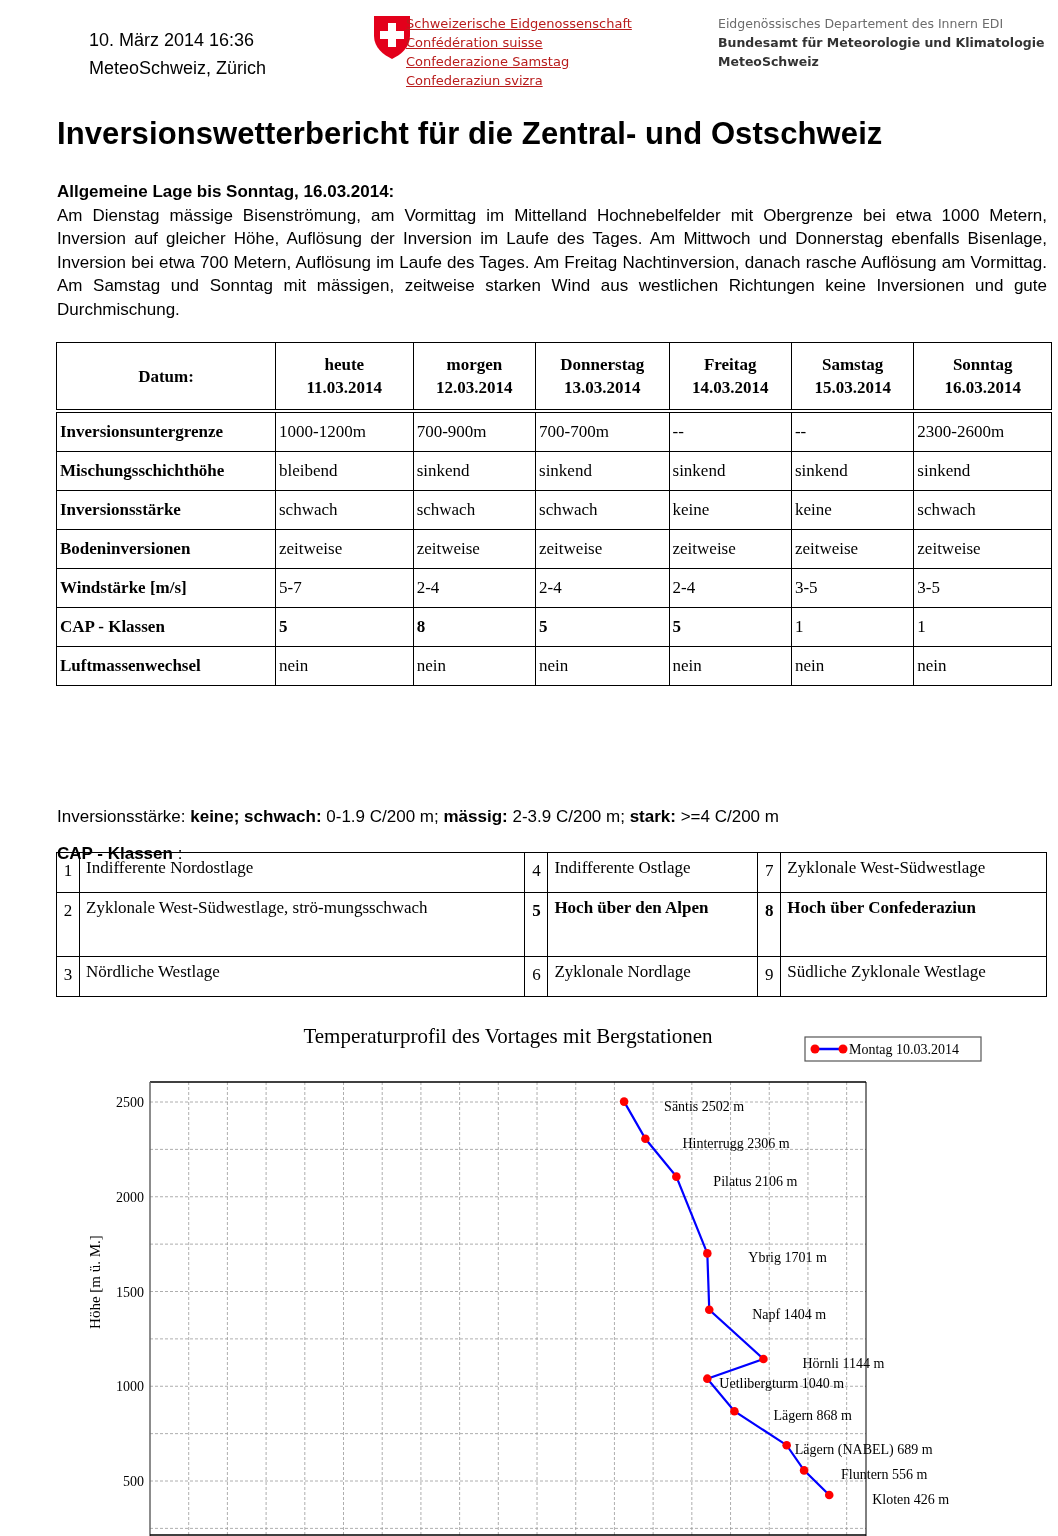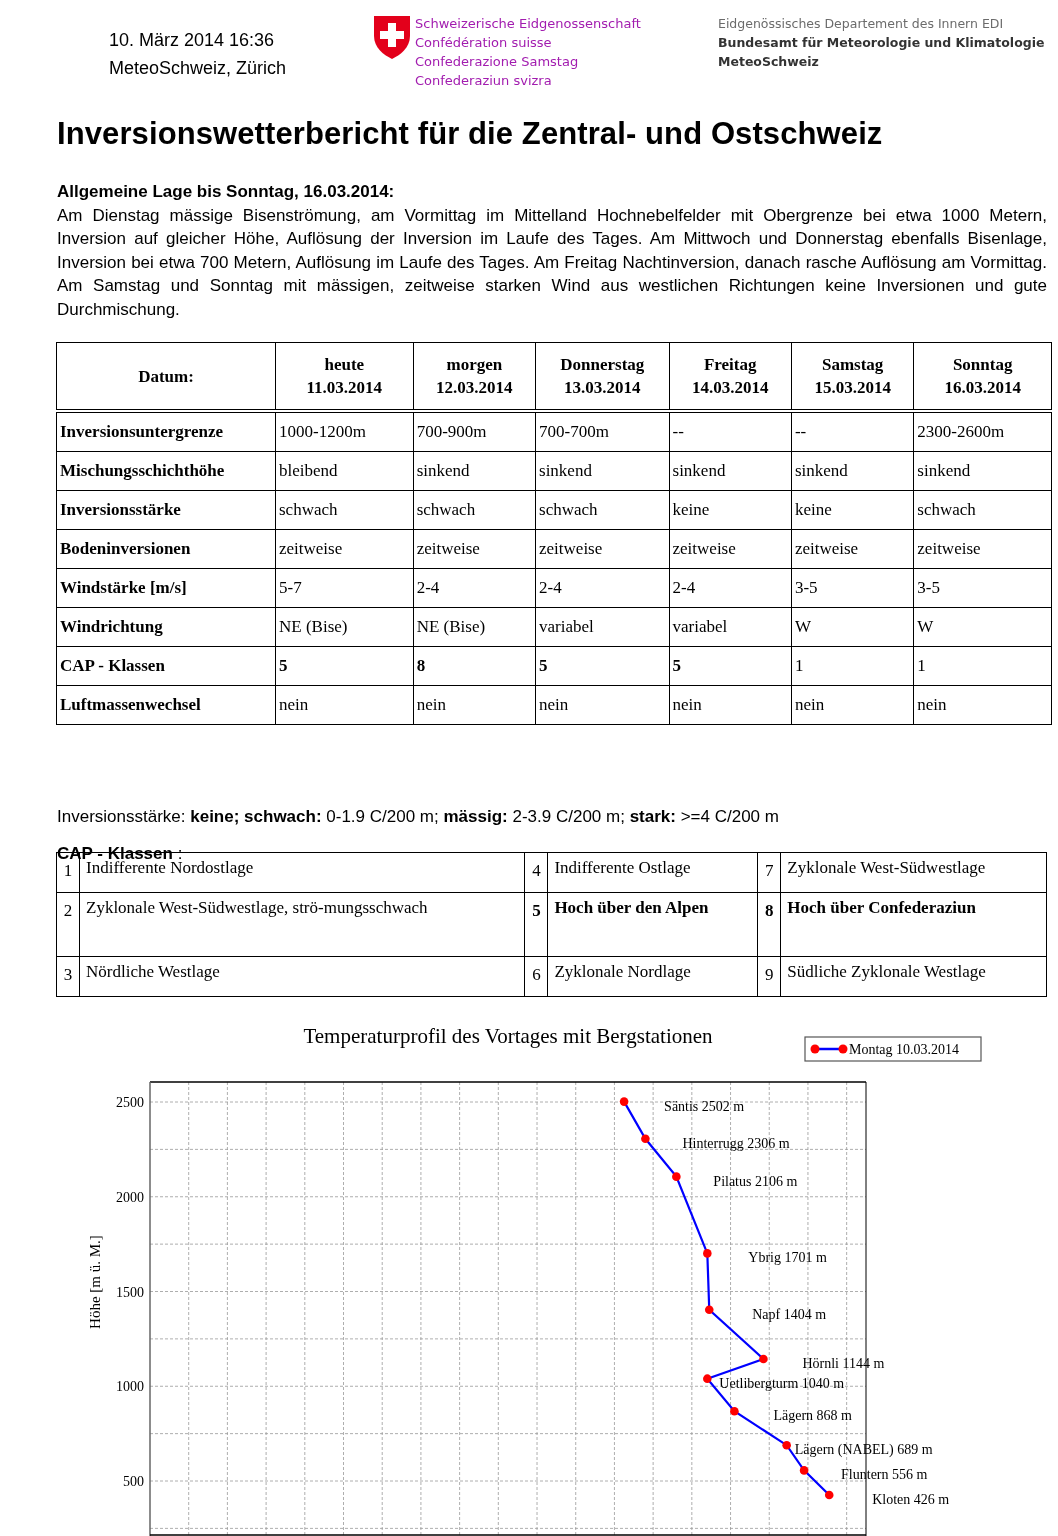--- a/index.html
+++ b/index.html
@@ -1,19 +1,19 @@
 <!DOCTYPE html>
 <html><head>
 <meta charset="utf-8">
 <style>
   html, body { margin: 0; padding: 0; background: #ffffff; }
   body { width: 1058px; height: 1536px; position: relative; overflow: hidden; font-family: "Liberation Sans", sans-serif; color: #000; }
-  .hdr-left { position: absolute; left: 89px; top: 26px; font-size: 18px; line-height: 28px; margin-left: 20px; }
+  .hdr-left { position: absolute; left: 89px; top: 26px; font-size: 18px; line-height: 28px; }
   .logo { position: absolute; left: 372px; top: 14px; width: 40px; height: 46px; }
-  .fed-names { position: absolute; left: 415px; top: 14px; font-family: "DejaVu Sans", sans-serif; font-size: 13px; line-height: 19px; color: #a21caf; }
+  .fed-names { position: absolute; left: 406px; top: 14px; font-family: "DejaVu Sans", sans-serif; font-size: 13px; line-height: 19px; color: #b91c1c; text-decoration: underline; }
   .dept { position: absolute; left: 718px; top: 14px; font-family: "DejaVu Sans", sans-serif; font-size: 12.5px; line-height: 19px; color: #6b6b6b; }
   .dept .b { font-weight: bold; color: #333; }
   h1 { position: absolute; left: 57px; top: 116px; margin: 0; font-size: 31px; font-weight: bold; letter-spacing: 0.1px; }
   .lage { position: absolute; left: 57px; top: 180px; width: 990px; font-size: 17px; line-height: 23.5px; }
   .lage .t { font-weight: bold; }
   .lage p { margin: 0; text-align: justify; }
   table.fc { position: absolute; left: 56px; top: 342px; width: 996px; border-collapse: collapse; font-family: "Liberation Serif", serif; font-size: 17px; }
   table.fc td, table.fc th { border: 1px solid #000; padding: 0 3px; height: 38px; text-align: left; vertical-align: middle; }
   table.fc th { font-weight: bold; text-align: center; height: 66px; line-height: 23px; }
   table.fc thead tr { border-bottom: 4px double #000; }
@@ -134,29 +134,20 @@
         <td>zeitweise</td>
       </tr>
       <tr>
         <td class="rl">Windstärke [m/s]</td>
         <td>5-7</td>
         <td>2-4</td>
         <td>2-4</td>
         <td>2-4</td>
         <td>3-5</td>
         <td>3-5</td>
-      </tr>
-      <tr>
-        <td class="rl">Windrichtung</td>
-        <td>NE (Bise)</td>
-        <td>NE (Bise)</td>
-        <td>variabel</td>
-        <td>variabel</td>
-        <td>W</td>
-        <td>W</td>
       </tr>
       <tr>
         <td class="rl">CAP - Klassen</td>
         <td class="bold">5</td>
         <td class="bold">8</td>
         <td class="bold">5</td>
         <td class="bold">5</td>
         <td>1</td>
         <td>1</td>
       </tr>

